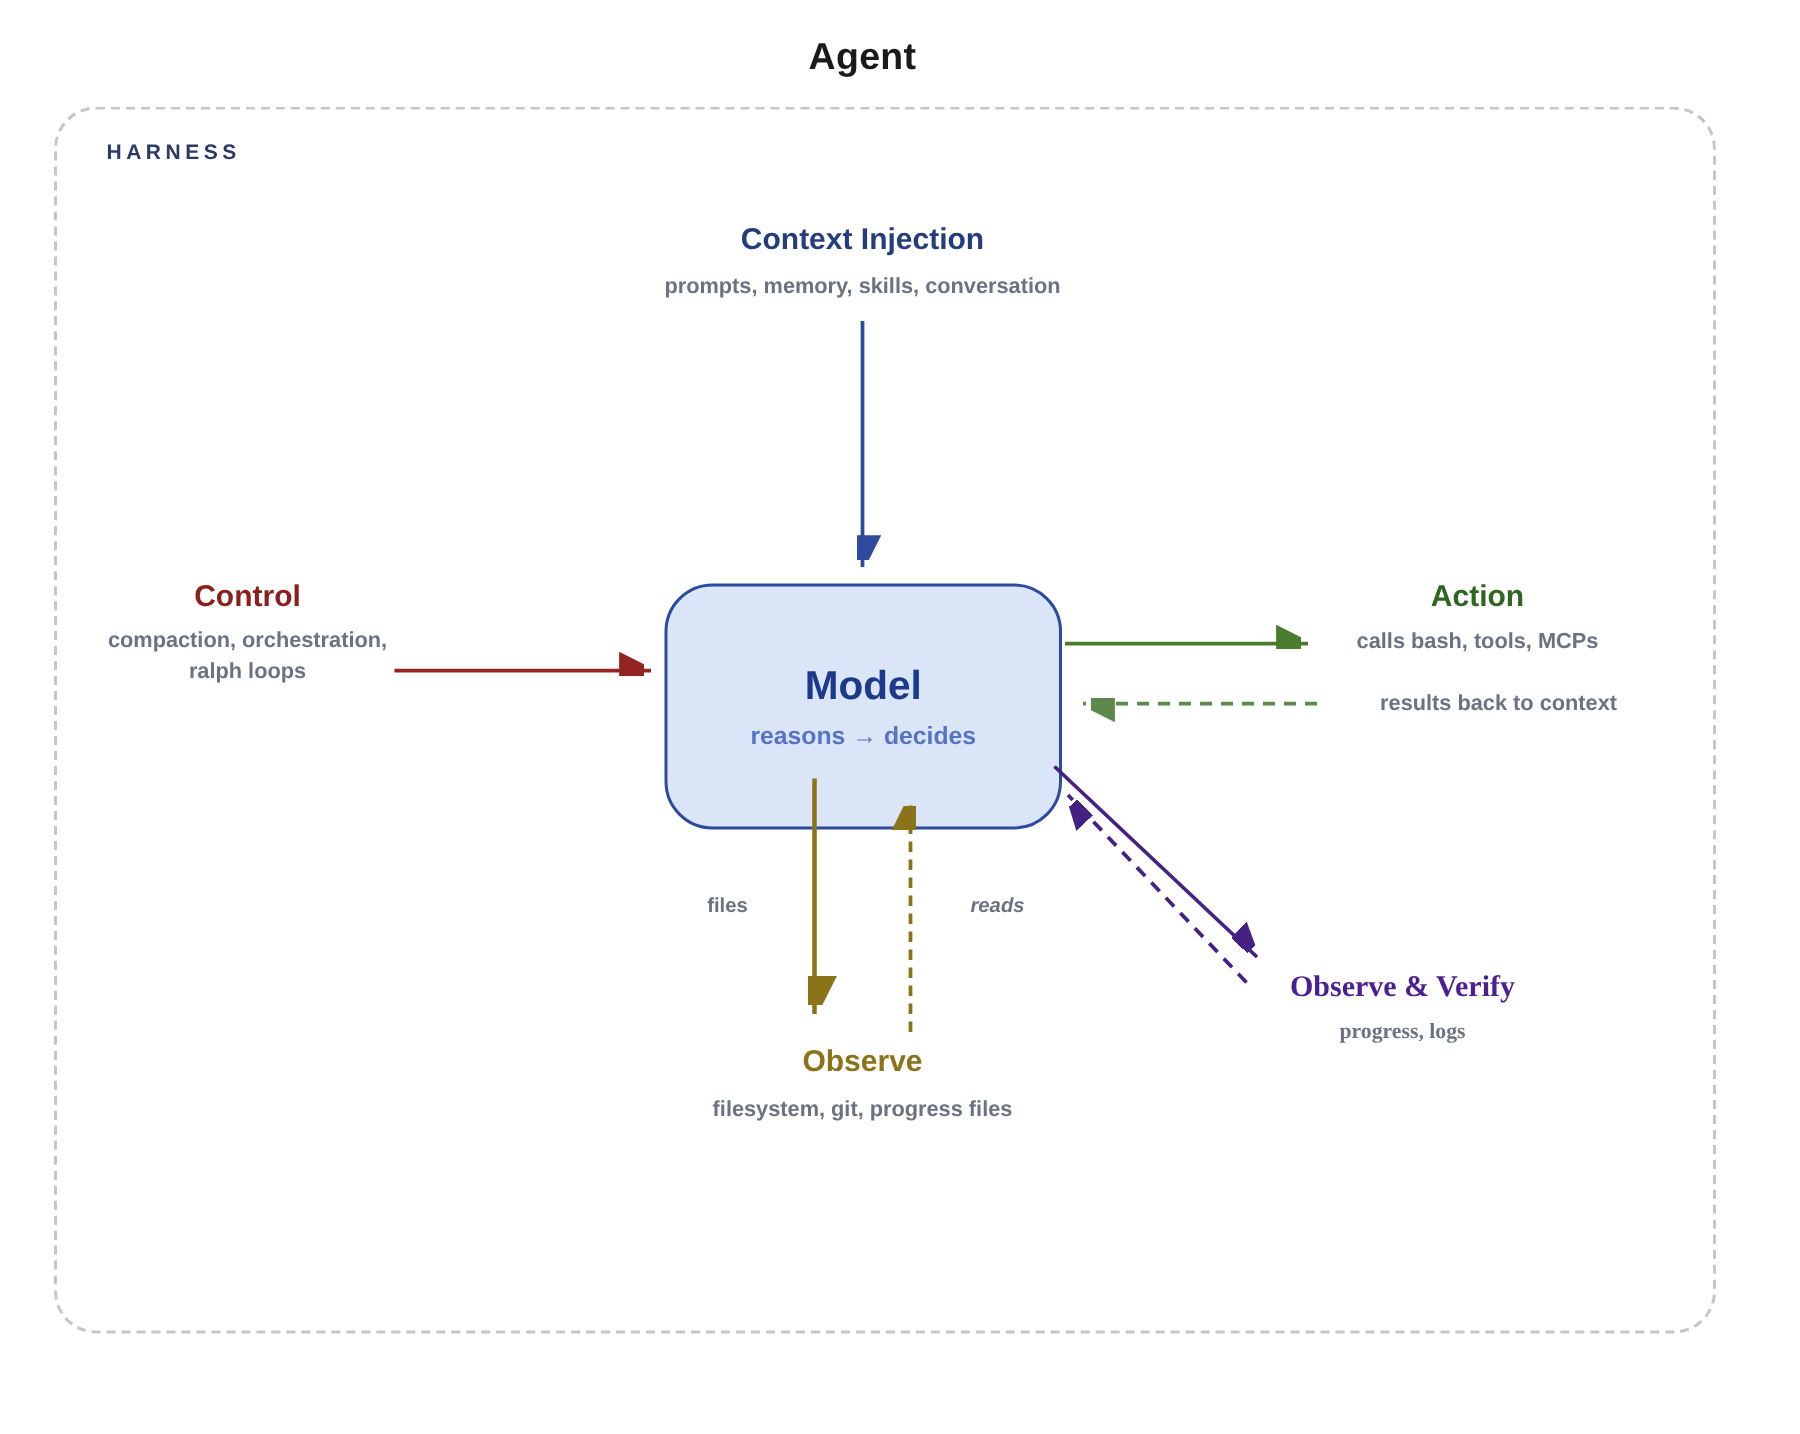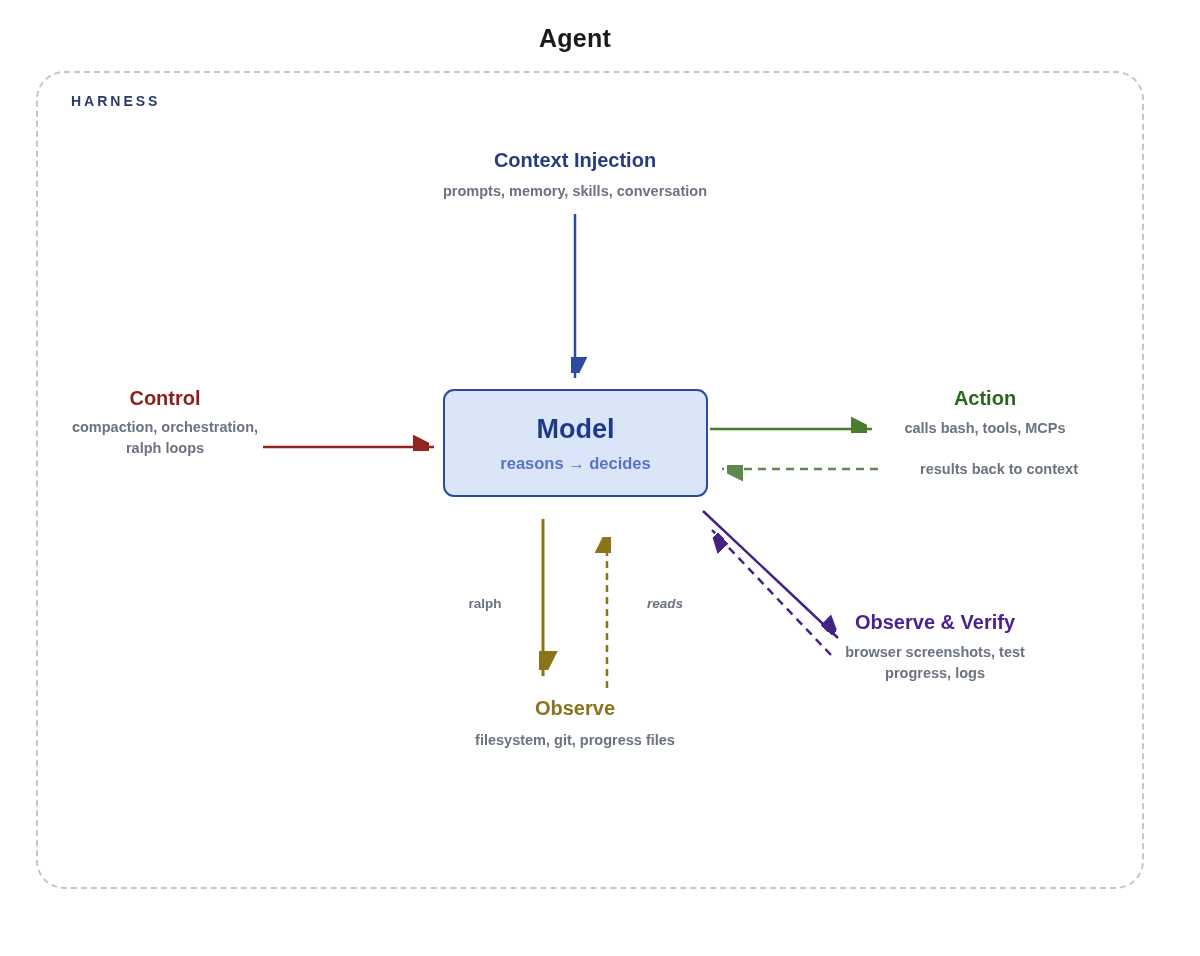--- a/index.html
+++ b/index.html
@@ -41,34 +41,34 @@
   .ctx .node-sub{margin-top:9px;}
   .control{left:40px;top:386px;width:250px;}
   .control .node-title{color:var(--red-text);}
   .control .node-sub{margin-top:7px;}
   .action{left:860px;top:386px;width:250px;}
   .action .node-title{color:var(--green-text);}
   .edge-label{font-size:14.5px;font-weight:600;color:var(--gray-sub);}
   .lbl-calls{left:860px;top:420px;width:250px;text-align:center;}
   .lbl-results{left:828px;top:461px;width:250px;text-align:right;}
   .model-box{
-    left:443px;top:389px;width:265px;height:108px;
+    left:443px;top:389px;width:265px;height:164px;
     background:var(--model-fill);
-    border:2.5px solid var(--model-border);border-radius:11px;
+    border:2.5px solid var(--model-border);border-radius:32px;
     box-sizing:border-box;
     display:flex;flex-direction:column;align-items:center;justify-content:center;gap:9px;
   }
   .model-box .model-title{font-size:27px;font-weight:800;color:var(--model-title);}
   .model-box .model-sub{font-size:16.5px;font-weight:700;color:var(--model-sub);}
   .lbl-writes{left:450px;top:596px;width:70px;text-align:center;font-size:13.5px;}
   .lbl-reads{left:630px;top:596px;width:70px;text-align:center;font-size:13.5px;font-style:italic;}
   .persist{left:450px;top:696px;width:250px;}
   .persist .node-title{color:var(--olive);}
   .persist .node-sub{margin-top:10px;white-space:nowrap;}
-  .observe{left:810px;top:610px;width:250px;}
+  .observe{left:810px;top:646px;width:250px;font-family:Liberation Serif, serif;}
   .observe .node-title{color:var(--purple-text);}
   .observe .node-sub{margin-top:8px;}
   svg.edges{position:absolute;left:0;top:0;width:1200px;height:956px;pointer-events:none;}
 </style>
 </head>
 <body>
 
 <div class="abs diagram-title">Agent</div>
 
 <div class="abs harness-frame"></div>
@@ -91,31 +91,30 @@
   <div class="model-title">Model</div>
   <div class="model-sub">reasons → decides</div>
 </div>
 
 <div class="abs node action">
   <div class="node-title">Action</div>
 </div>
 <div class="abs edge-label lbl-calls">calls bash, tools, MCPs</div>
 <div class="abs edge-label lbl-results">results back to context</div>
 
-<div class="abs edge-label lbl-writes">ralph</div>
+<div class="abs edge-label lbl-writes">files</div>
 <div class="abs edge-label lbl-reads">reads</div>
 <div class="abs node persist">
   <div class="node-title">Observe</div>
   <div class="node-sub">filesystem, git, progress files</div>
 </div>
 
 <div class="abs node observe">
   <div class="node-title">Observe &amp; Verify</div>
   <div class="node-sub">
-    <div>browser screenshots, test</div>
     <div>progress, logs</div>
   </div>
 </div>
 
 <svg class="edges" viewBox="0 0 1200 956" xmlns="http://www.w3.org/2000/svg">
   <defs>
     <marker id="mk-navy" markerUnits="strokeWidth" markerWidth="6.5" markerHeight="6.5" refX="8.5" refY="5" orient="auto">
       <path d="M0,0 L10,5 L0,10 Z" style="fill:var(--navy-arrow)"></path>
     </marker>
     <marker id="mk-red" markerUnits="strokeWidth" markerWidth="6.5" markerHeight="6.5" refX="8.5" refY="5" orient="auto">

